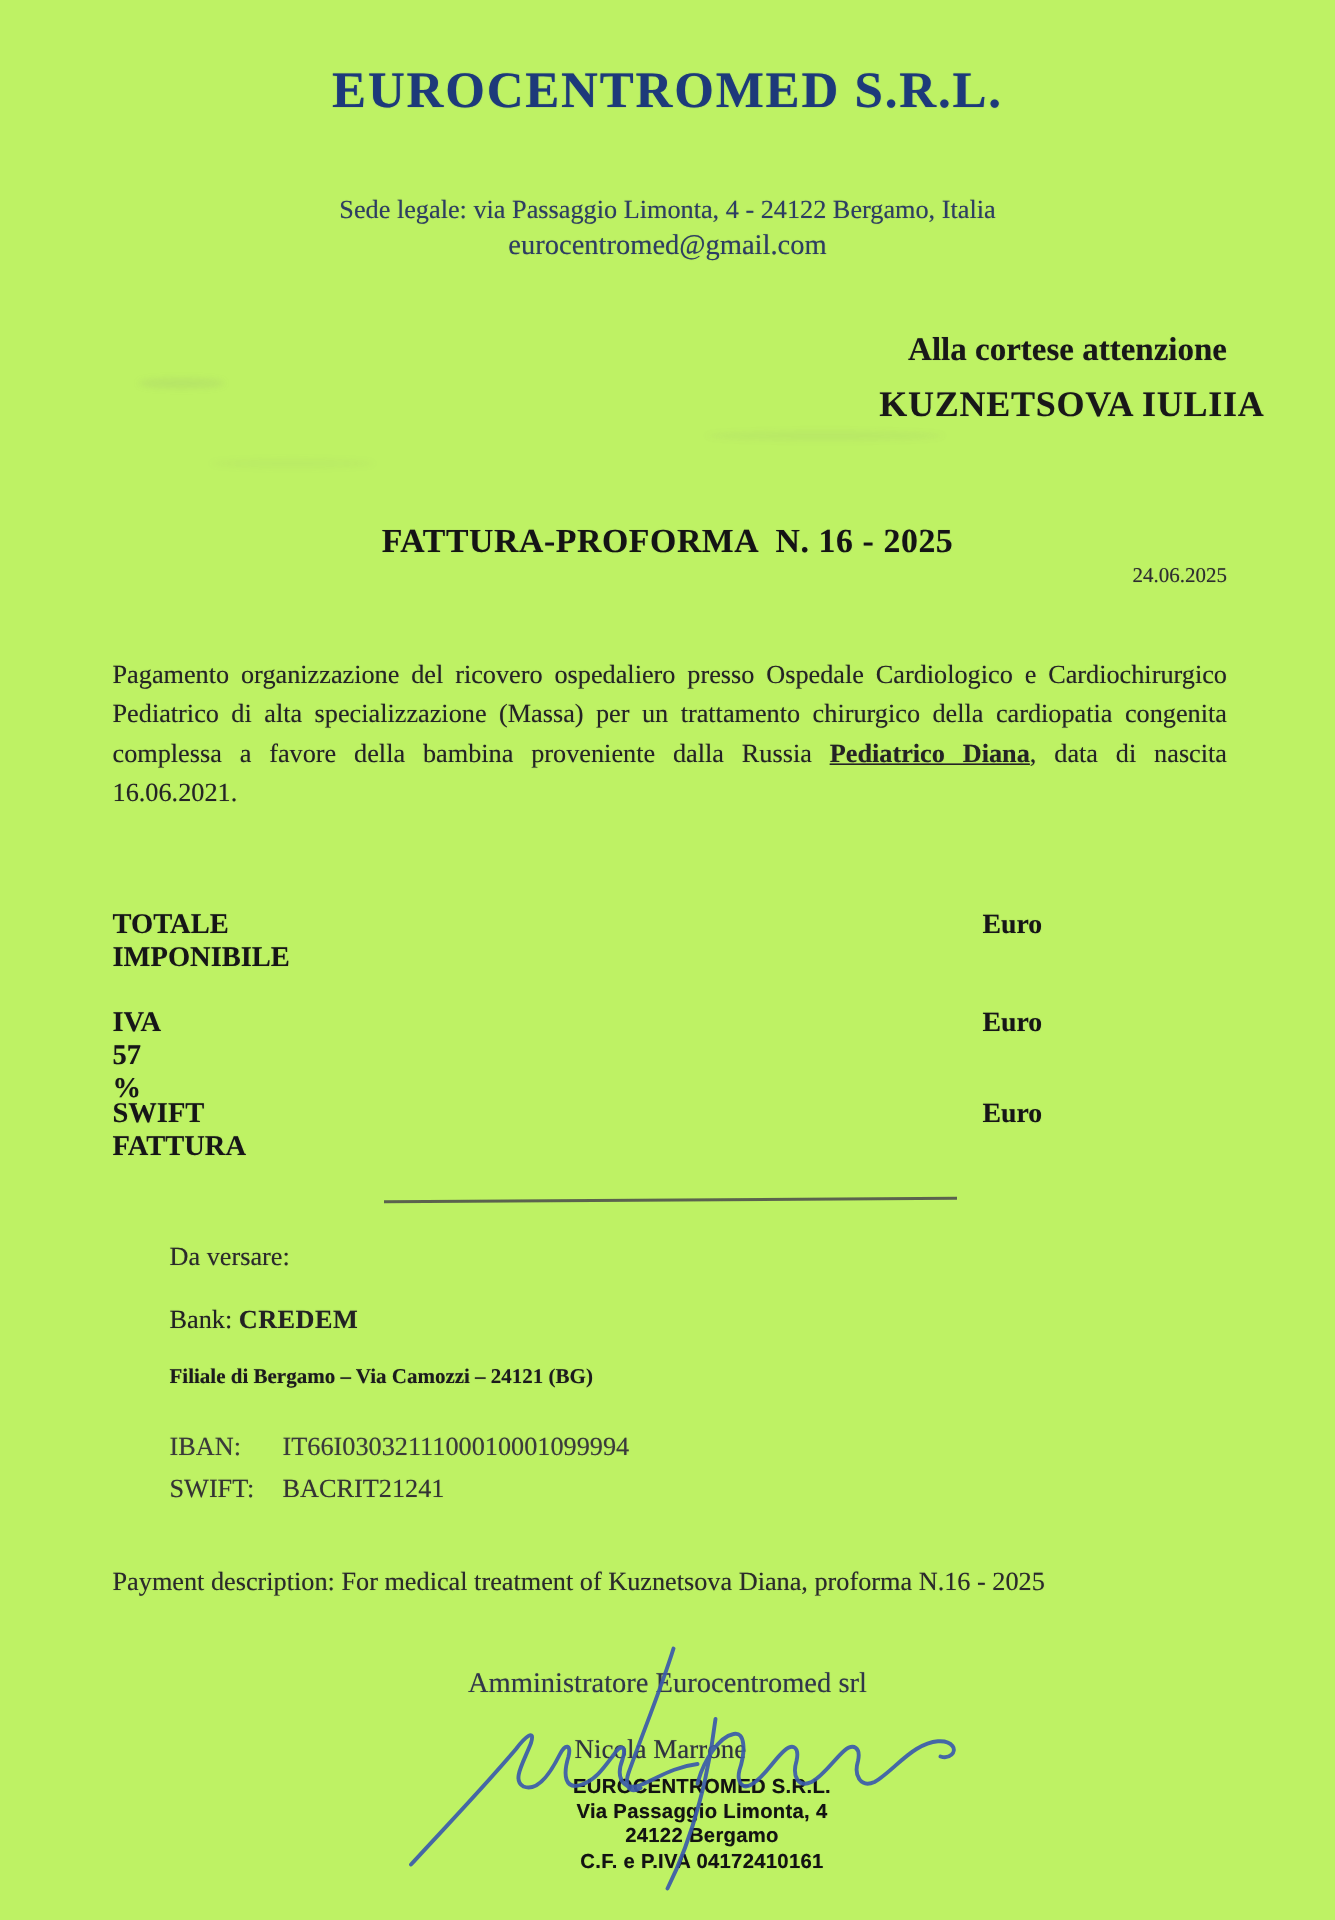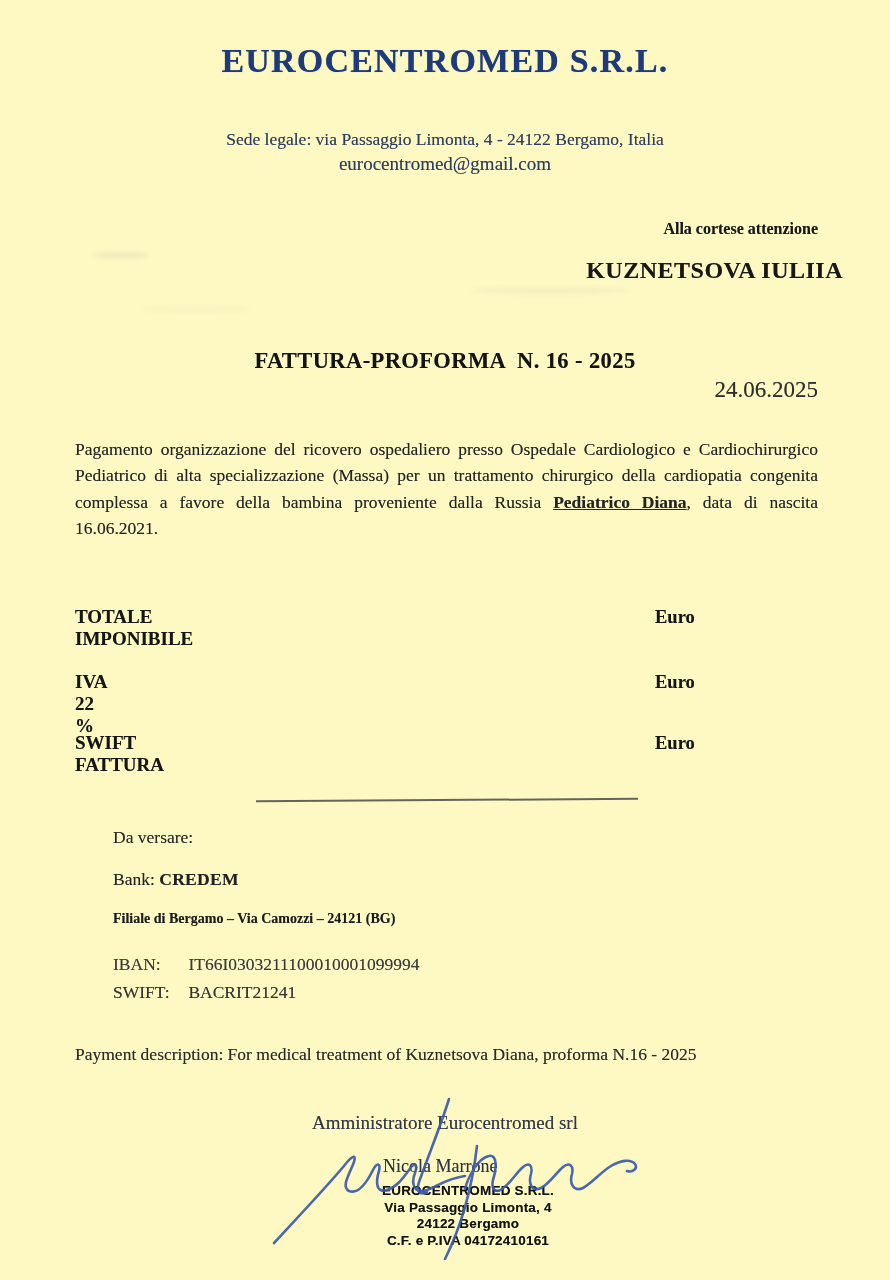--- a/index.html
+++ b/index.html
@@ -4,41 +4,41 @@
 <style>
   html,body{margin:0;padding:0;}
   body{
     width:890px;height:1280px;
     background:#fbfbfa;
     font-family:"Liberation Serif","DejaVu Serif",serif;
     color:#1f1f1f;
     overflow:hidden;
     position:relative;
   }
-  .page{position:absolute;inset:0;background:#fef9c3;}
+  .page{position:absolute;inset:0;background:#bef264;}
   .abs{position:absolute;}
   .center{left:0;right:0;text-align:center;}
   .soft{text-shadow:0 0 0.6px rgba(70,70,70,.55);}
 
   
   .company-name{
     top:42px;font-size:34px;font-weight:bold;letter-spacing:1.2px;
     color:#1d3a7a;text-shadow:0 0 .7px rgba(29,58,122,.6);
   }
   .vat-line{top:105px;font-size:17.5px;color:#2c3e63;white-space:pre;}
   .addr-line{top:129px;font-size:17.5px;color:#2c3e63;}
   .email-line{top:153px;font-size:19px;color:#2c3e63;}
 
   
-  .attention{top:220px;right:72px;font-size:16px;font-weight:bold;color:#181818;}
+  .attention{top:220px;right:72px;font-size:22px;font-weight:bold;color:#181818;}
   .recipient-name{top:257px;right:47px;font-size:24px;font-weight:bold;letter-spacing:.5px;color:#181818;}
 
   
   .invoice-title{top:348px;font-size:22.5px;font-weight:bold;letter-spacing:.4px;white-space:pre;color:#141414;}
-  .invoice-date{top:377px;right:72px;font-size:23px;color:#2e2e2e;}
+  .invoice-date{top:377px;right:72px;font-size:14px;color:#2e2e2e;}
 
   
   .descr{
     top:436px;left:75px;width:743px;
     font-size:17.5px;line-height:26.3px;text-align:justify;
     word-spacing:2.5px;color:#242424;
   }
   .descr .patient{font-weight:bold;text-decoration:underline;}
 
   
@@ -98,21 +98,21 @@
   <div class="abs descr soft">
     <span>Pagamento organizzazione del ricovero ospedaliero presso Ospedale Cardiologico e Cardiochirurgico Pediatrico di alta specializzazione (Massa) per un trattamento chirurgico della cardiopatia congenita complessa a favore della bambina proveniente dalla Russia </span><span class="patient">Pediatrico Diana</span><span>, data di nascita 16.06.2021.</span>
   </div>
 
   <div class="abs tot-row row1">
     <span class="tot-label soft">TOTALE IMPONIBILE</span>
     <span class="tot-cur soft">Euro</span>
 
   </div>
   <div class="abs tot-row row2">
-    <span class="tot-label soft">IVA 22 %</span>
+    <span class="tot-label soft">IVA 57 %</span>
     <span class="tot-cur soft">Euro</span>
 
   </div>
   <div class="abs tot-row row3">
     <span class="tot-label soft">SWIFT FATTURA</span>
     <span class="tot-cur soft">Euro</span>
 
   </div>
 
   <div class="abs sep"></div>

